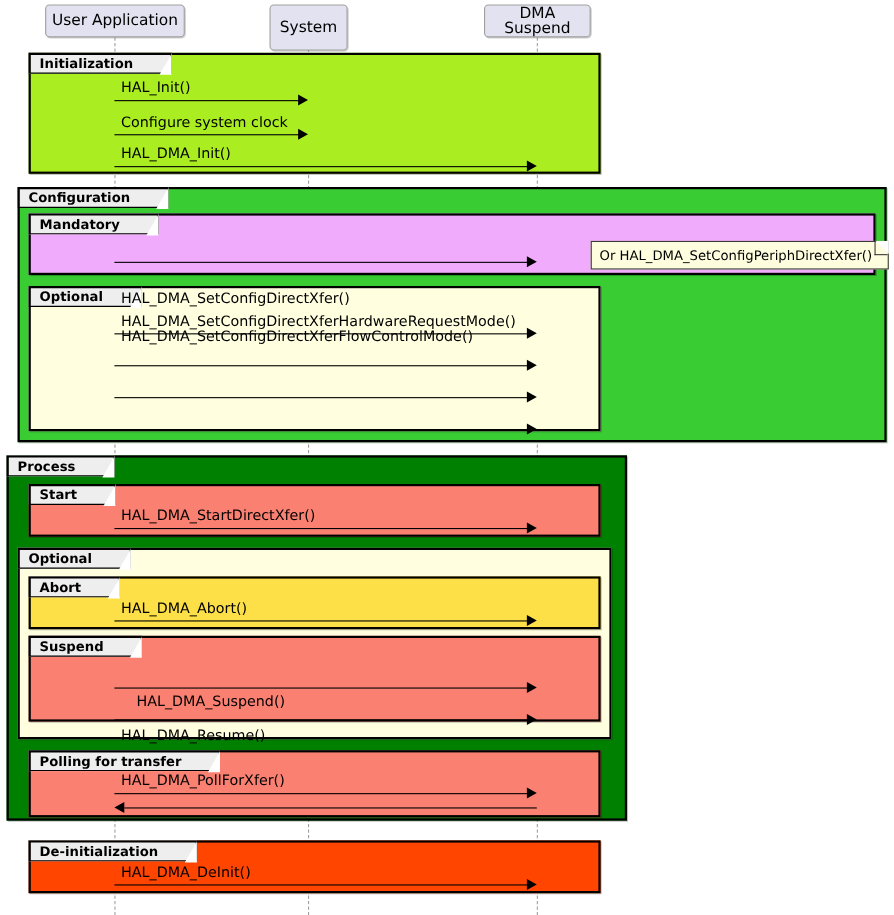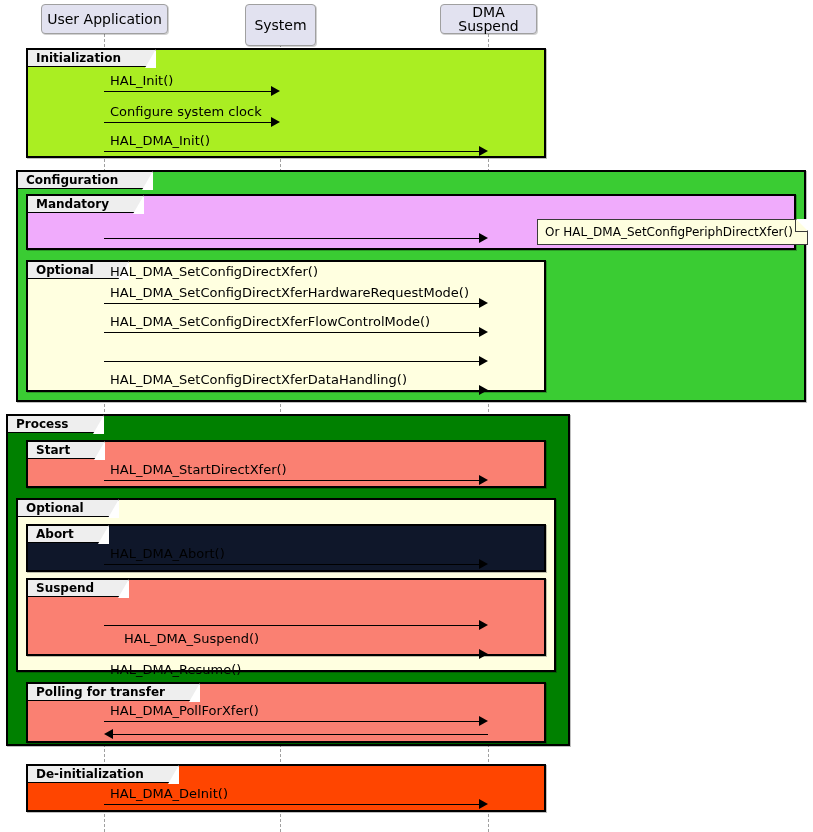--- a/index.html
+++ b/index.html
@@ -209,28 +209,27 @@
   <div class="group" style="left:26px; top:260px; width:520px; height:132px; background:#FFFFE0;">
     <div class="group-label">
       <span>Optional</span>
     </div>
   </div>
 
   <div class="msg-label" style="left:110px; top:285px;">HAL_DMA_SetConfigDirectXferHardwareRequestMode()</div>
   <div class="msg" style="left:104px; top:303px; width:380px;"></div>
   <div class="arrowhead-r" style="left:479px; top:298px;"></div>
 
-  <div class="msg-label" style="left:110px; top:314px;">HAL_DMA_SetConfigDirectXferFlowControlMode()</div>
+  <div class="msg-label" style="left:110px; top:299px;">HAL_DMA_SetConfigDirectXferFlowControlMode()</div>
   <div class="msg" style="left:104px; top:332px; width:380px;"></div>
   <div class="arrowhead-r" style="left:479px; top:327px;"></div>
 
   <div class="msg" style="left:104px; top:361px; width:380px;"></div>
   <div class="arrowhead-r" style="left:479px; top:356px;"></div>
 
-  <div class="msg-label" style="left:110px; top:372px;">HAL_DMA_SetConfigDirectXferDataHandling()</div>
   <div class="msg" style="left:104px; top:390px; width:380px;"></div>
   <div class="arrowhead-r" style="left:479px; top:385px;"></div>
 
   <div class="group" style="left:6px; top:414px; width:564px; height:332px; background:#008000;">
     <div class="group-label">
       <span>Process</span>
     </div>
   </div>
 
   <div class="group" style="left:26px; top:440px; width:520px; height:48px; background:#FA8072;">
@@ -241,21 +240,21 @@
   <div class="msg-label" style="left:110px; top:462px;">HAL_DMA_StartDirectXfer()</div>
   <div class="msg" style="left:104px; top:480px; width:380px;"></div>
   <div class="arrowhead-r" style="left:479px; top:475px;"></div>
 
   <div class="group" style="left:16px; top:498px; width:540px; height:174px; background:#FFFFE0;">
     <div class="group-label">
       <span>Optional</span>
     </div>
   </div>
 
-  <div class="group" style="left:26px; top:524px; width:520px; height:48px; background:#0f172a;">
+  <div class="group" style="left:26px; top:524px; width:520px; height:48px; background:#fde047;">
     <div class="group-label">
       <span>Abort</span>
     </div>
   </div>
   <div class="msg-label" style="left:110px; top:546px;">HAL_DMA_Abort()</div>
   <div class="msg" style="left:104px; top:564px; width:380px;"></div>
   <div class="arrowhead-r" style="left:479px; top:559px;"></div>
 
   <div class="group" style="left:26px; top:578px; width:520px; height:78px; background:#FA8072;">
     <div class="group-label">

